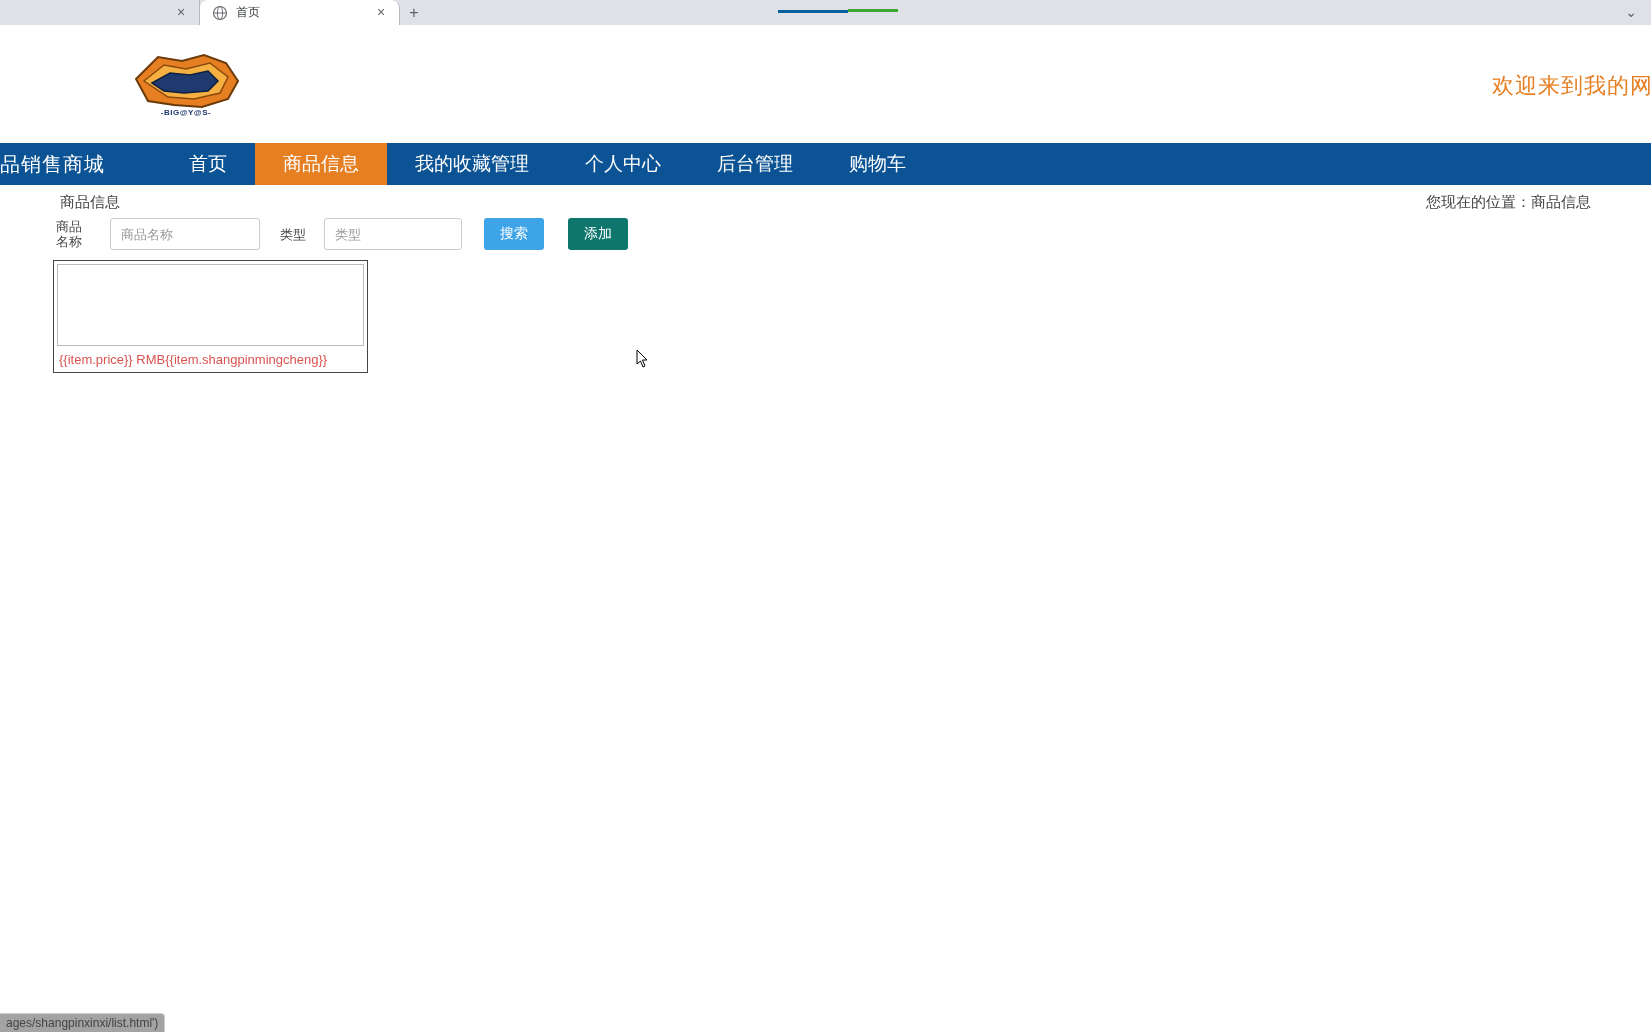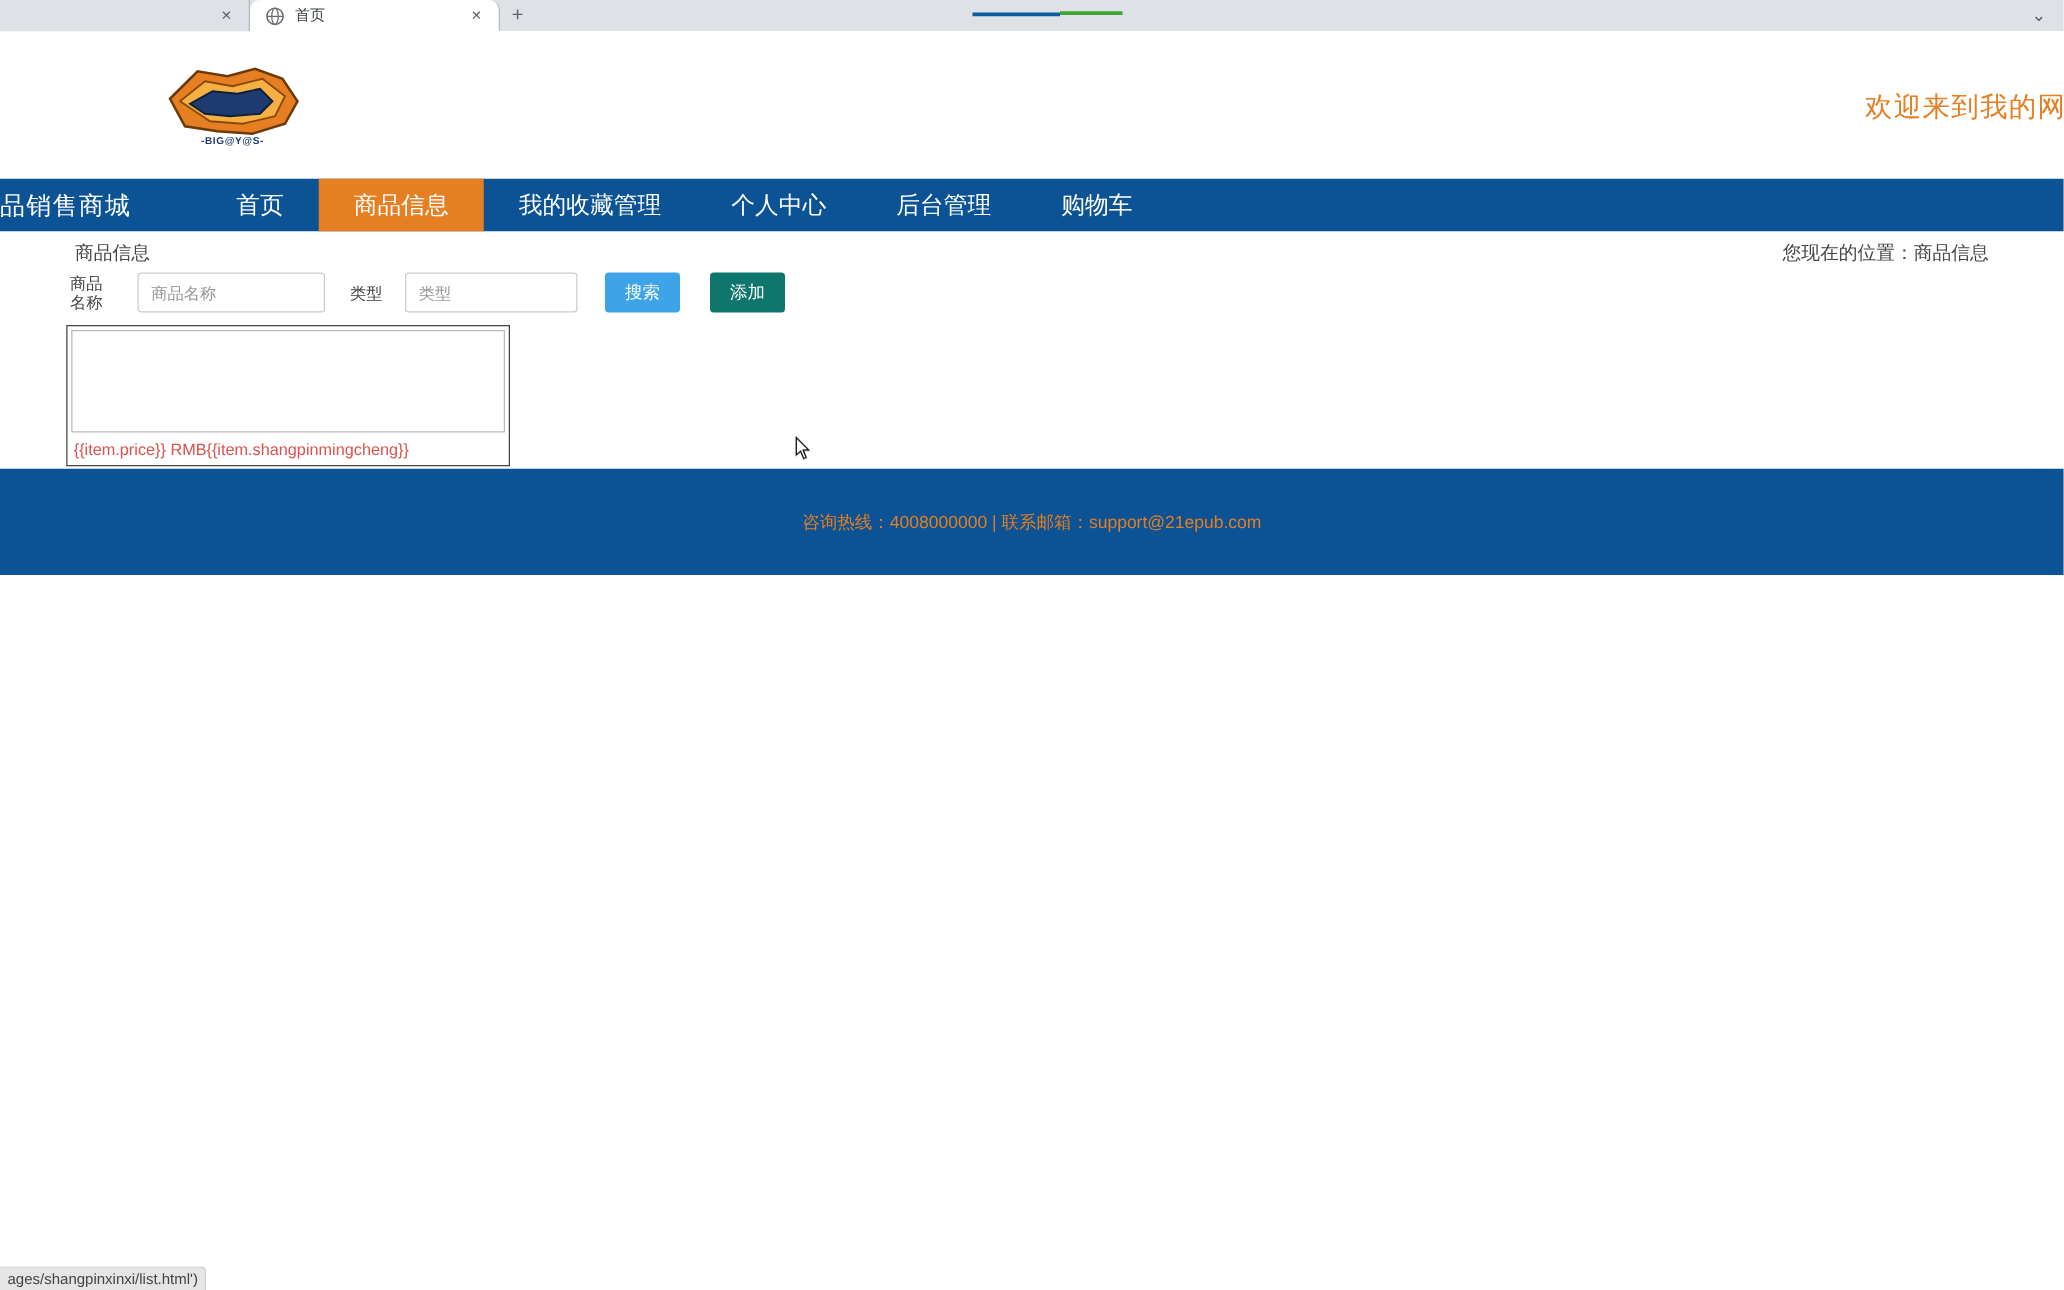--- a/index.html
+++ b/index.html
@@ -47,28 +47,28 @@
     .filter-label { width: 38px; line-height: 15px; font-size: 13px; }
     .filter-input { height: 32px; border: 1px solid #ccc; border-radius: 3px; padding: 0 10px; font-size: 13px; color: #555; outline: none; }
     .filter-input::placeholder { color: #999; }
     .in-name { width: 150px; margin-right: 4px; }
     .in-type { width: 138px; margin-right: 6px; }
     .btn { height: 32px; border: none; border-radius: 3px; padding: 0 16px; font-size: 14px; color: #fff; cursor: pointer; }
     .btn-blue { background: #3ea4e8; margin-right: 8px; font-family: Liberation Serif, serif; }
     .btn-green { background: #0f766e; }
 
     .card-area { padding: 0 0 0 53px; }
-    .item-card { width: 355px; border: 1px solid #444; padding: 3px; }
+    .item-card { width: 315px; border: 1px solid #444; padding: 3px; }
     .item-img { width: 100%; height: 82px; border: 1px solid #bbb; background: #fff; }
     .item-text { color: #d9534f; font-size: 13px; padding: 6px 2px 2px 2px; }
 
     .footer { background: #0b5394; height: 85px; display: flex; align-items: center; justify-content: center; margin-top: 2px; }
     .footer-text { color: #e67e22; font-size: 14px; }
 
-    .status-bar { position: fixed; left: 0; bottom: 0; background: #e5e5e5; border: 1px solid #cfcfcf; border-left: none; border-bottom: none; border-bottom-right-radius: 0; border-top-right-radius: 4px; padding: 2px 6px; font-size: 12px; color: #444; }
+    .status-bar { position: fixed; left: 0; bottom: 0; background: #a3a3a3; border: 1px solid #cfcfcf; border-left: none; border-bottom: none; border-bottom-right-radius: 0; border-top-right-radius: 4px; padding: 2px 6px; font-size: 12px; color: #444; }
 
     .cursor { position: fixed; left: 636px; top: 349px; width: 14px; height: 20px; pointer-events: none; }
     .cursor svg { display:block; }
   </style>
 </head>
 <body>
 
 <div class="browser-chrome">
   <div class="tab-bar">
     <div class="tab">
@@ -137,23 +137,20 @@
     </div>
 
     <div class="card-area">
       <div class="item-card">
         <div class="item-img"></div>
         <div class="item-text">{{item.price}} RMB{{item.shangpinmingcheng}}</div>
       </div>
     </div>
   </div>
 
-  <div class="footer">
-    <div class="footer-text">咨询热线：4008000000 | 联系邮箱：support@21epub.com</div>
-  </div>
 
 </div>
 
 <div class="status-bar">ages/shangpinxinxi/list.html')</div>
 
 <div class="cursor">
   <svg width="14" height="20" viewBox="0 0 14 20">
       <path d="M1 1 L1 15 L4.5 12 L7 18 L9 17 L6.5 11 L11 11 Z" fill="#fff" stroke="#000" stroke-width="1"></path>
     </svg>
 </div>

